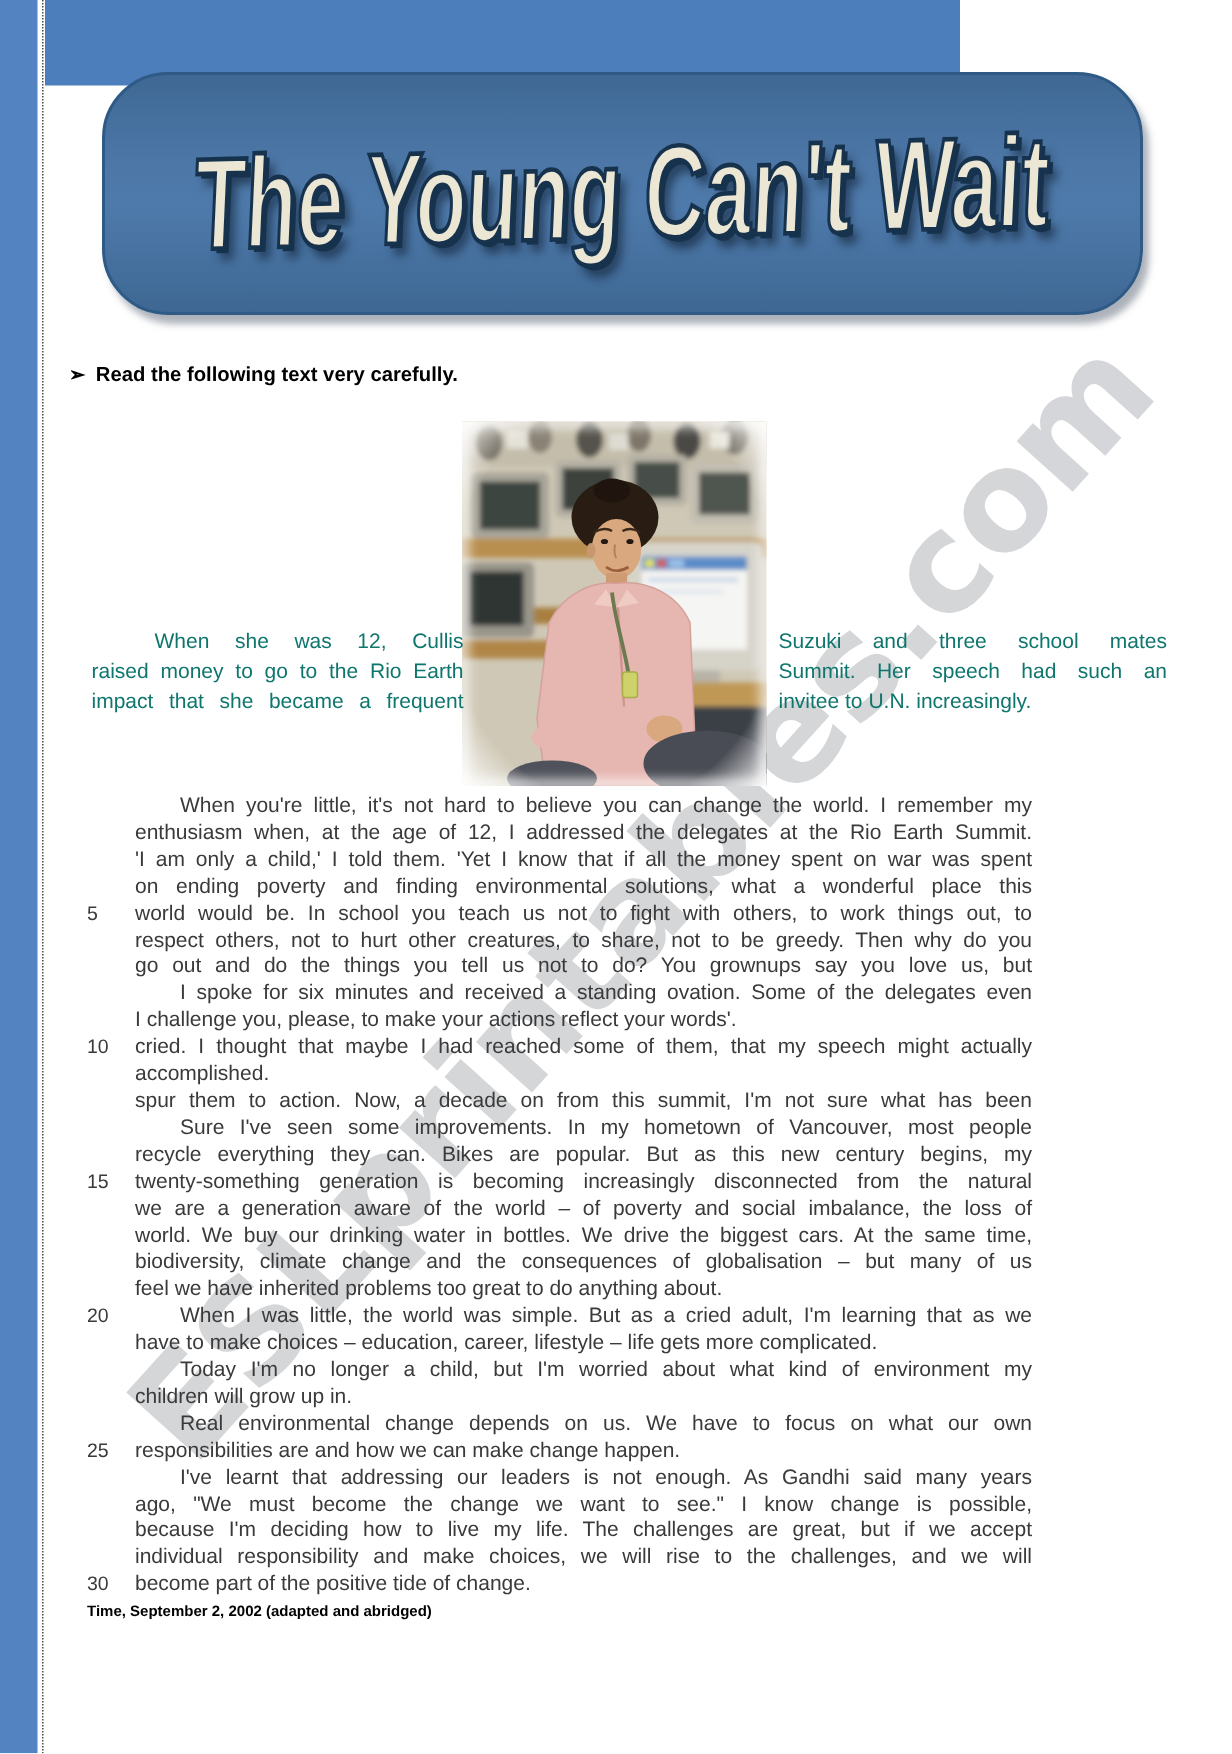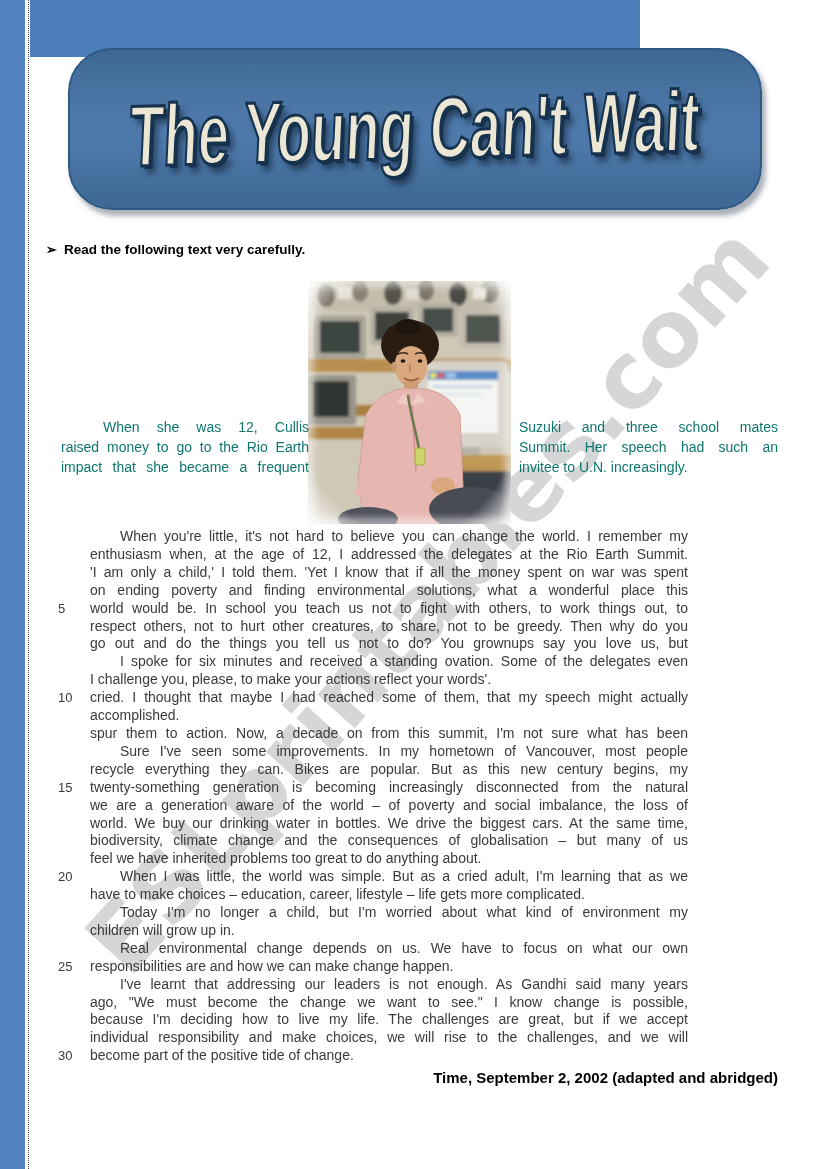--- a/index.html
+++ b/index.html
@@ -42,21 +42,21 @@
   .cap-line.j{text-align:justify;text-align-last:justify;}
   .cap-line.ind{text-indent:42px;}
 
   
   .article{position:absolute;left:58px;top:528px;width:720px;z-index:2;}
   .line{display:flex;}
   .ln{width:32px;font-size:13px;line-height:17.9px;color:#3a3a3a;}
   .lt{width:598px;font-size:14px;line-height:17.9px;color:#3a3a3a;}
   .lt.j{text-align:justify;text-align-last:justify;}
   .lt.ind{text-indent:30px;}
-  .source{margin-top:4px;text-align:right;font-weight:bold;font-size:15px;color:#000;}
+  .source{margin-top:4px;text-align:left;font-weight:bold;font-size:10px;color:#000;}
 </style>
 </head>
 <body>
 
 <div class="page">
 
   <div class="accent-bar"></div>
   <div class="dotted-line"></div>
 
   <div class="top-rect"></div>

